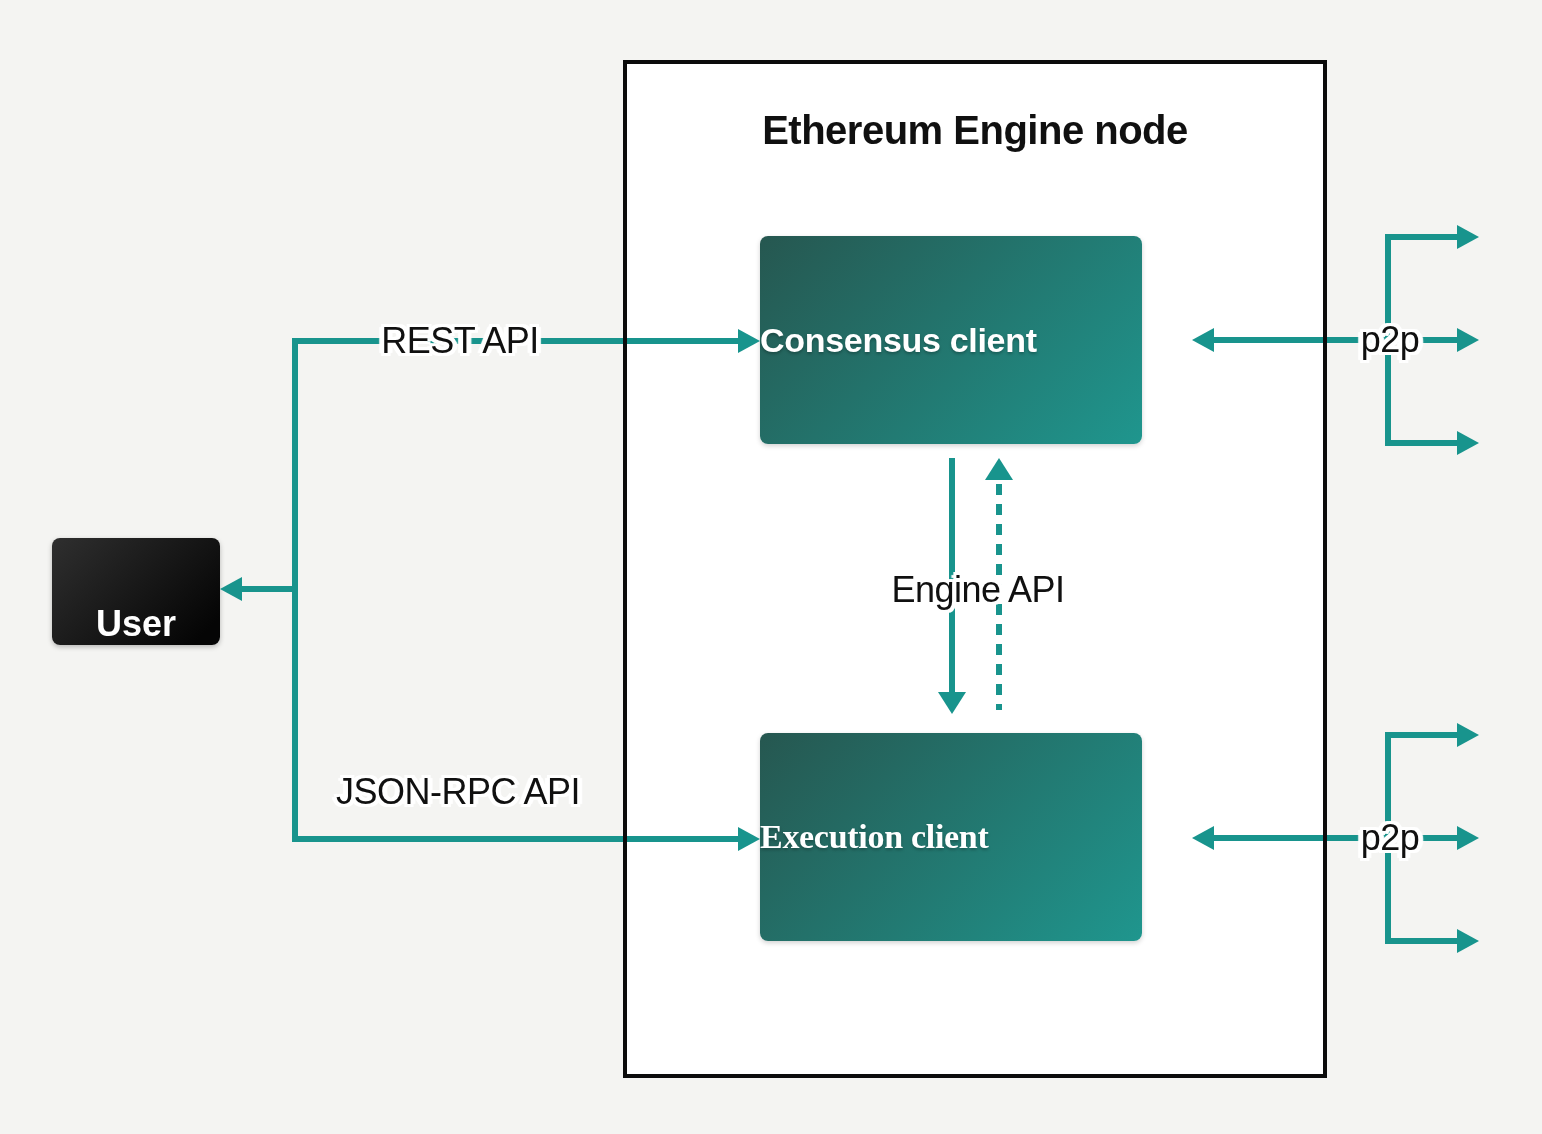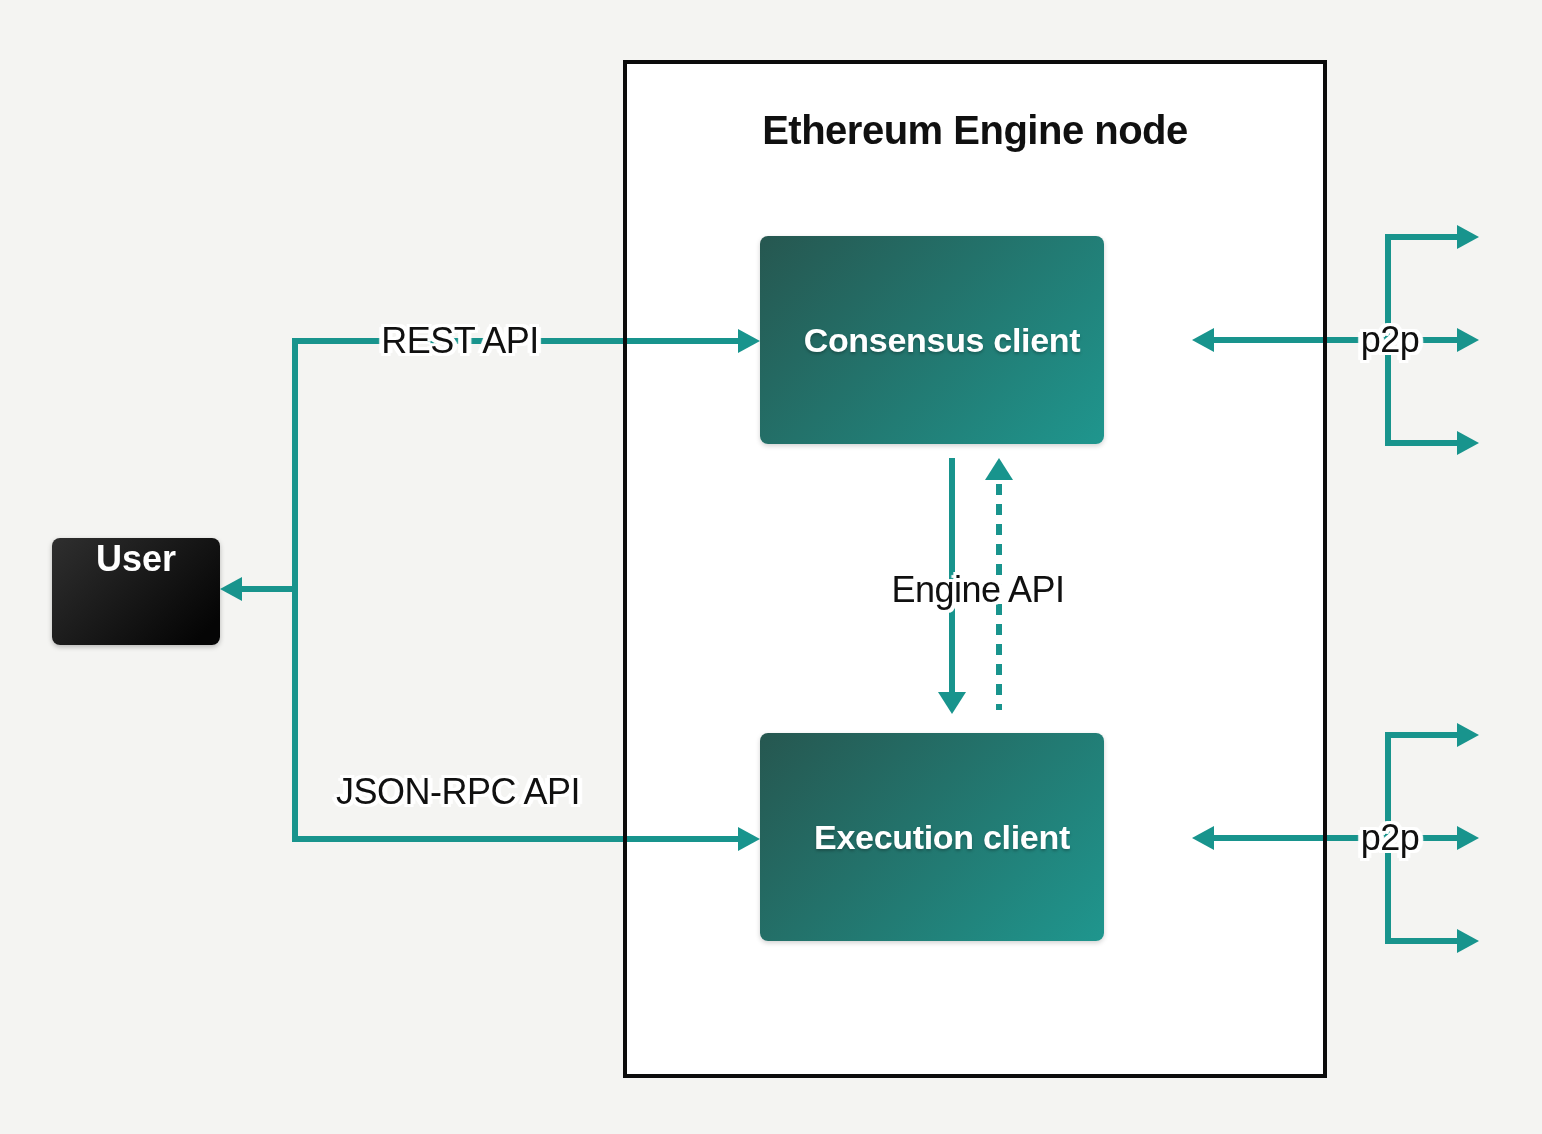--- a/index.html
+++ b/index.html
@@ -47,47 +47,46 @@
     width: 704px;
     text-align: center;
     font-size: 40px;
     font-weight: 700;
     color: var(--label-color);
     z-index: 4;
     letter-spacing: -0.5px;
   }
   .client-box {
     position: absolute;
-    width: 344px; height: 208px;
+    width: 382px; height: 208px;
     border-radius: 8px;
     background: linear-gradient(135deg, var(--client-grad-start) 0%, var(--client-grad-end) 100%);
     display: flex;
     align-items: center;
-    justify-content: center;
+    justify-content: flex-start;
     z-index: 2;
     box-shadow: 0 2px 5px rgba(0,0,0,0.18);
-    padding-left: 20px;
   }
   .client-box .box-label {
     color: #ffffff;
     font-size: 34px;
     font-weight: 700;
     text-shadow: 0 2px 3px rgba(0,0,0,0.25);
     letter-spacing: -0.3px;
   }
   .consensus-box { left: 760px; top: 236px; }
-  .execution-box { left: 760px; top: 733px; }
+  .execution-box { left: 760px; top: 733px; font-family: Liberation Serif, serif; }
   .user-box {
     position: absolute;
     left: 52px; top: 538px;
     width: 168px; height: 107px;
     border-radius: 8px;
     background: linear-gradient(135deg, var(--user-grad-start) 0%, var(--user-grad-end) 90%);
     display: flex;
-    align-items: flex-start;
+    align-items: flex-end;
     justify-content: center;
     z-index: 2;
     box-shadow: 0 2px 5px rgba(0,0,0,0.25);
   }
   .user-box .box-label {
     color: #ffffff;
     font-size: 36px;
     font-weight: 700;
   }
   .line {

